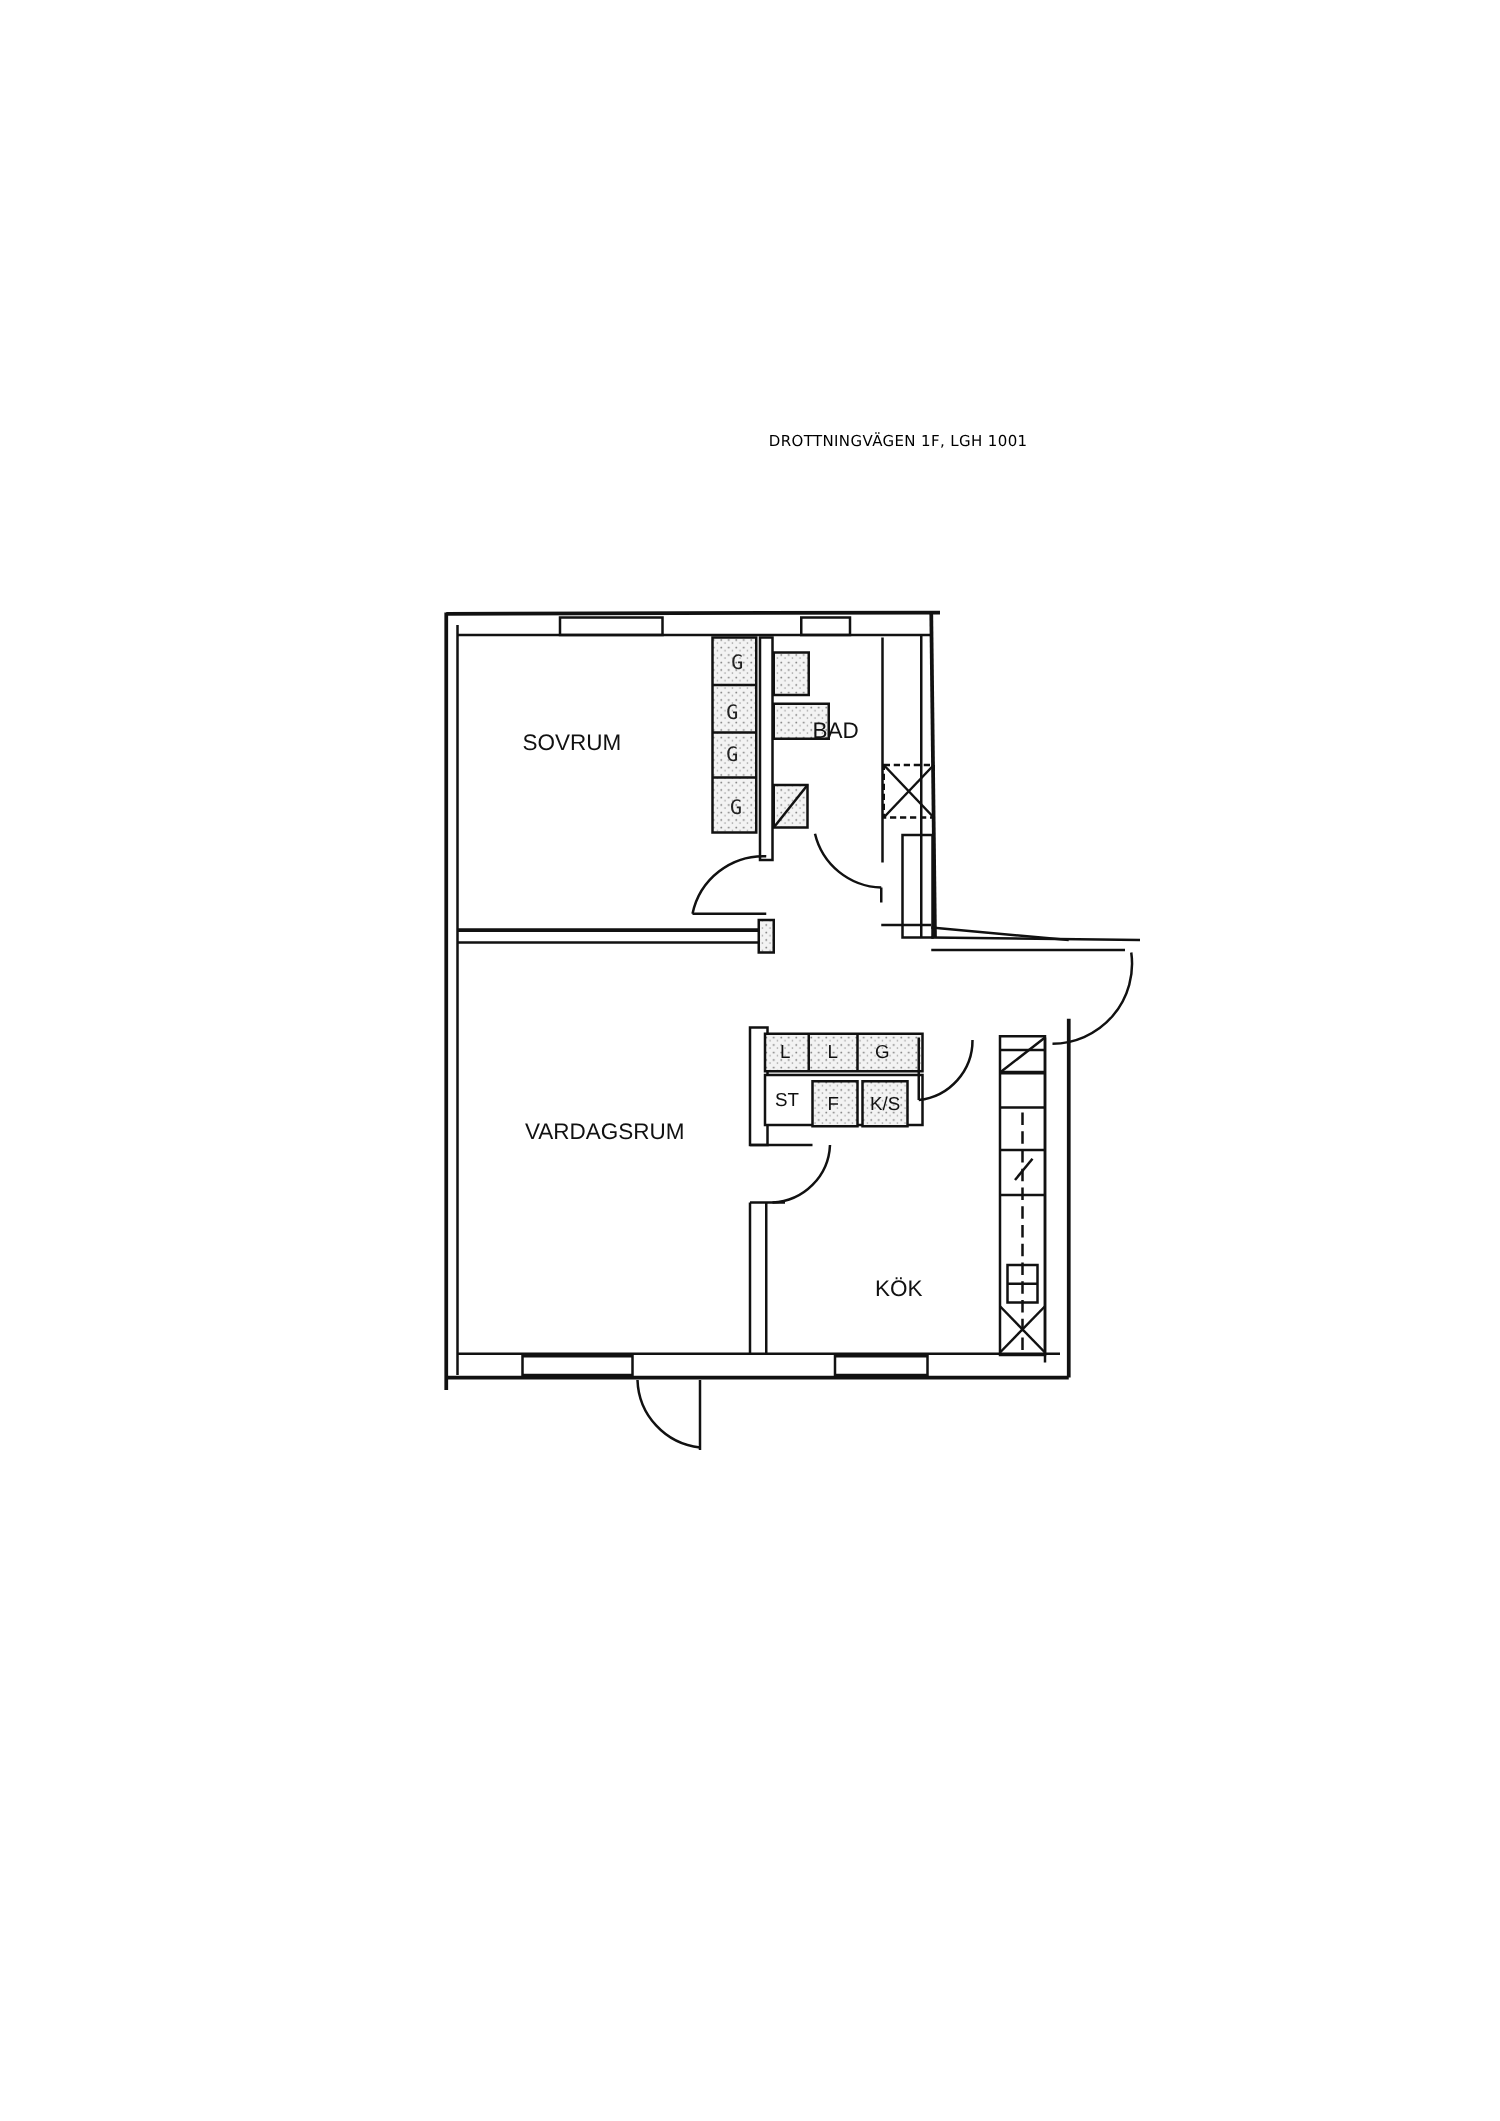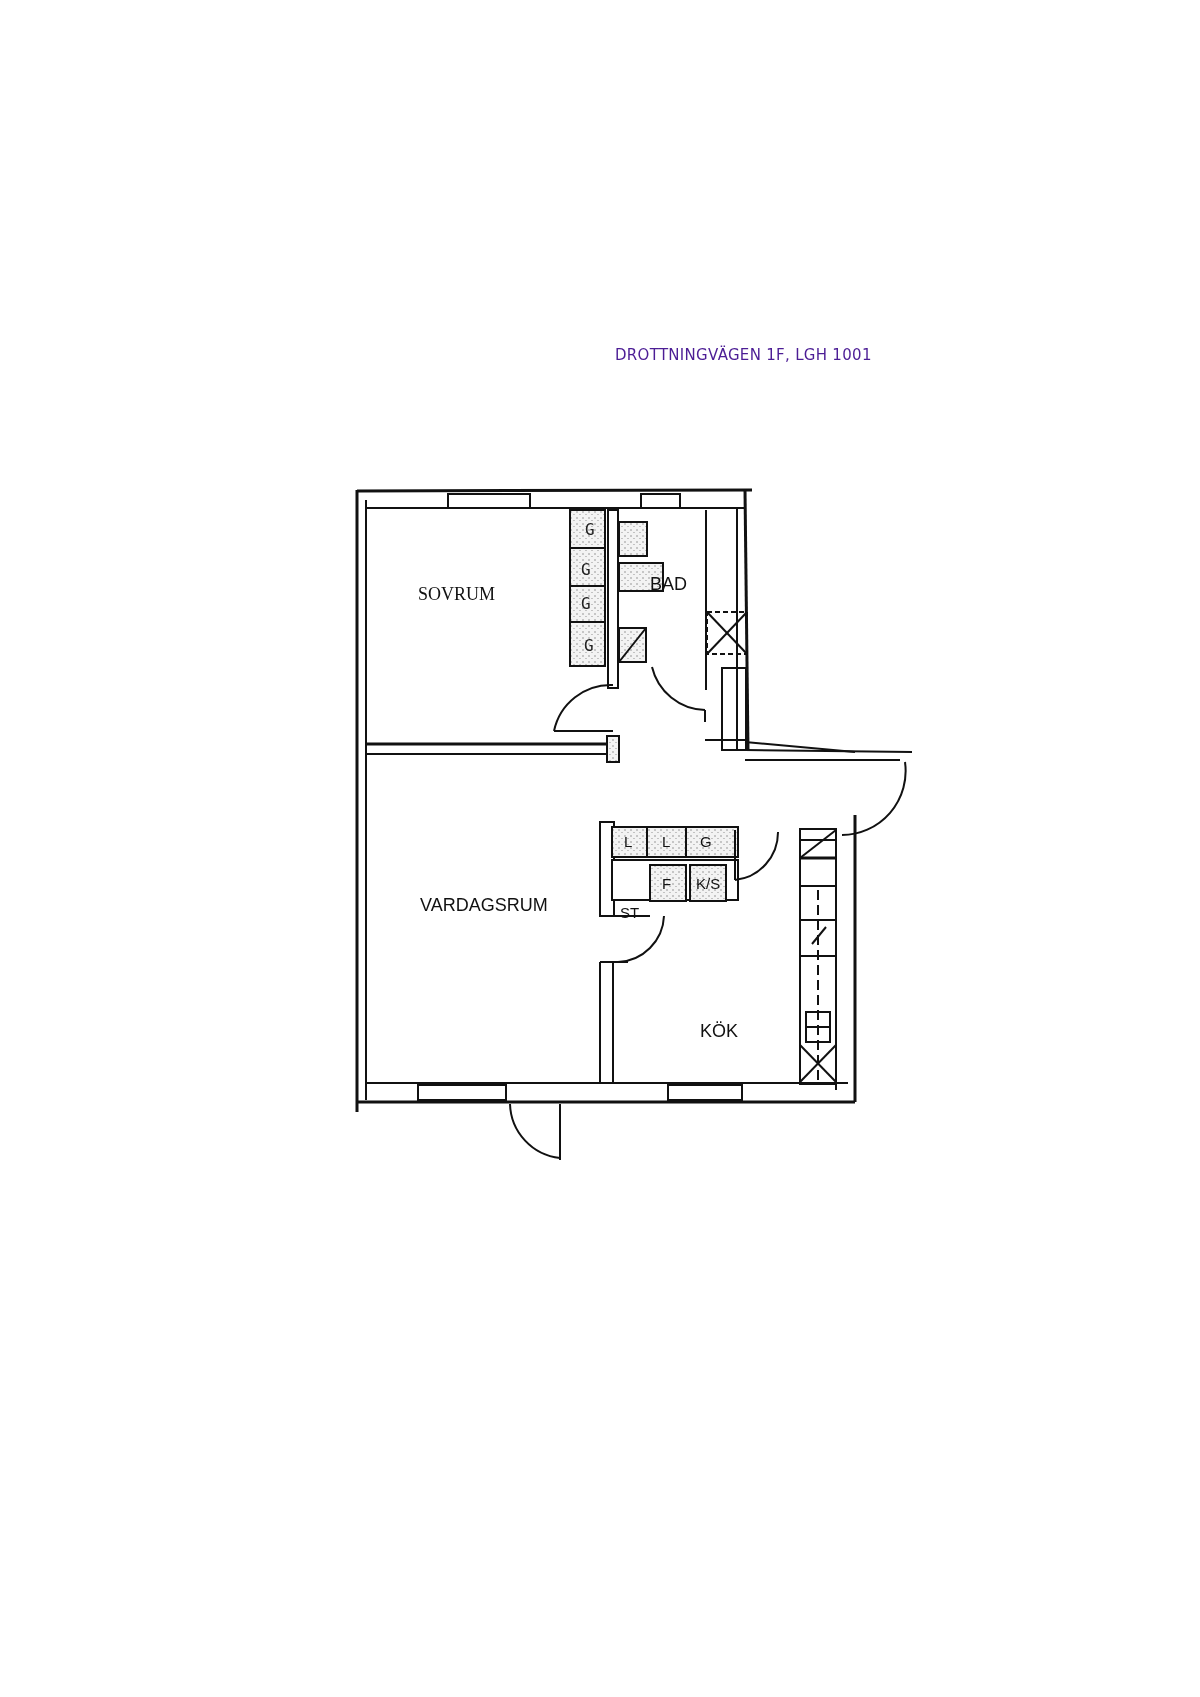--- a/index.html
+++ b/index.html
@@ -1,17 +1,17 @@
 <!DOCTYPE html>
 <html><head>
 <meta charset="utf-8">
 <style>
   html, body { margin: 0; padding: 0; background: #ffffff; }
   body { width: 1200px; height: 1697px; position: relative; overflow: hidden; font-family: "Liberation Sans", sans-serif; }
-  .title { position: absolute; left: 615px; top: 346px; font-family: "DejaVu Sans", sans-serif; font-size: 15px; color: #4c1d95; letter-spacing: 0.3px; white-space: nowrap; }
+  .title { position: absolute; left: 615px; top: 346px; font-family: "DejaVu Sans", sans-serif; font-size: 12px; color: #000000; letter-spacing: 0.3px; white-space: nowrap; }
   .plan { position: absolute; left: 0; top: 0; width: 1200px; height: 1697px; }
   .room-label { position: absolute; font-family: "Liberation Sans", sans-serif; font-size: 18px; color: #111; white-space: nowrap; }
   .fix-label { position: absolute; font-family: "Liberation Sans", sans-serif; font-size: 15px; color: #111; white-space: nowrap; }
   .g-label { position: absolute; font-family: "DejaVu Sans Mono", monospace; font-size: 16px; color: #222; }
 </style>
 </head>
 <body>
 
 <div class="title">DROTTNINGVÄGEN 1F, LGH 1001</div>
 
@@ -110,28 +110,28 @@
     <rect x="806" y="1012" width="24" height="30"></rect>
     <line x1="806" y1="1027" x2="830" y2="1027"></line>
     <line x1="800" y1="1045" x2="836" y2="1082"></line>
     <line x1="836" y1="1045" x2="800" y2="1082"></line>
 
     <path d="M 510 1104 A 56 56 0 0 0 560 1158"></path>
     <line x1="560" y1="1104" x2="560" y2="1160"></line>
   </g>
 </svg>
 
-<div class="room-label" style="left:418px; top:584px;font-family:Liberation Serif, serif;">SOVRUM</div>
+<div class="room-label" style="left:418px; top:584px;">SOVRUM</div>
 <div class="room-label" style="left:650px; top:574px;">BAD</div>
 <div class="room-label" style="left:420px; top:895px;">VARDAGSRUM</div>
 <div class="room-label" style="left:700px; top:981px;margin-top:40px;">KÖK</div>
 
 <div class="g-label" style="left:585px; top:520px;">G</div>
 <div class="g-label" style="left:581px; top:560px;">G</div>
 <div class="g-label" style="left:581px; top:594px;">G</div>
 <div class="g-label" style="left:584px; top:636px;">G</div>
 
 <div class="fix-label" style="left:624px; top:833px;">L</div>
 <div class="fix-label" style="left:662px; top:833px;">L</div>
 <div class="fix-label" style="left:700px; top:833px;">G</div>
-<div class="fix-label" style="left:620px; top:872px;margin-top:32px;">ST</div>
+<div class="fix-label" style="left:620px; top:872px;">ST</div>
 <div class="fix-label" style="left:662px; top:875px;">F</div>
 <div class="fix-label" style="left:696px; top:875px;text-align:center;">K/S</div>
 
 </body></html>

